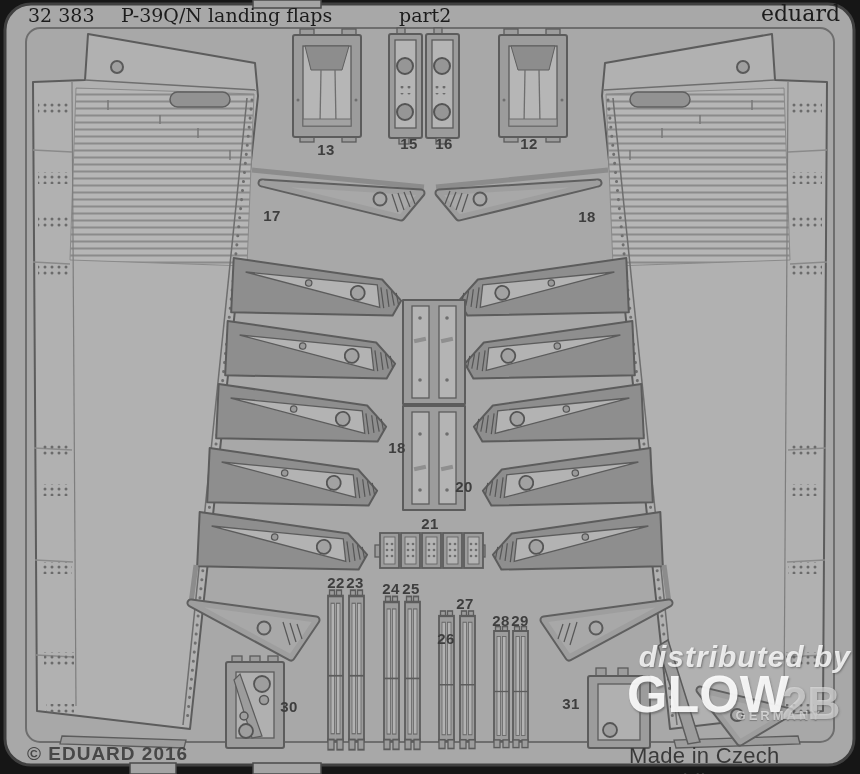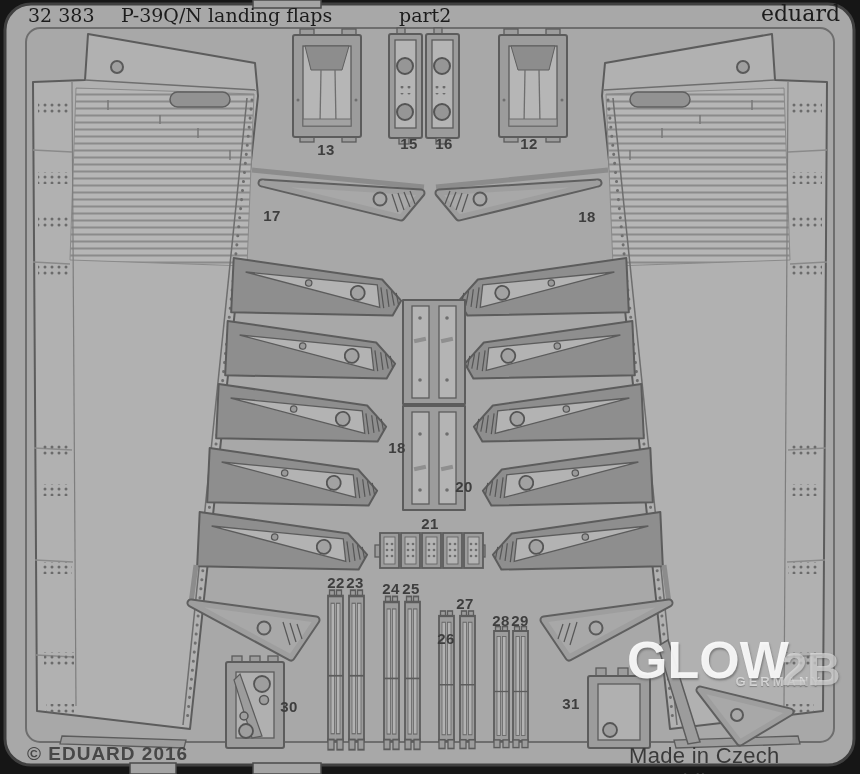--- a/index.html
+++ b/index.html
@@ -281,20 +281,21 @@
 <div class="plabel" style="left:391px;top:588px;">24</div>
 <div class="plabel" style="left:411px;top:588px;">25</div>
 <div class="plabel" style="left:446px;top:603px;margin-top:35px;">26</div>
 <div class="plabel" style="left:465px;top:603px;">27</div>
 <div class="plabel" style="left:501px;top:620px;">28</div>
 <div class="plabel" style="left:520px;top:620px;">29</div>
 <div class="plabel" style="left:289px;top:706px;">30</div>
 <div class="plabel" style="left:571px;top:703px;">31</div>
 
 <div class="wm">
+  <div class="wm-prefix">distributed by</div>
   <div class="wm-brandrow">
     <span class="wm-brand">GLOW</span><span class="wm-suffix">2B</span>
   </div>
   <div class="wm-country">Germany</div>
 </div>
 
 <div class="copyright">© EDUARD 2016</div>
 <div class="madein">Made in Czech Republic</div>
 
 </div>

